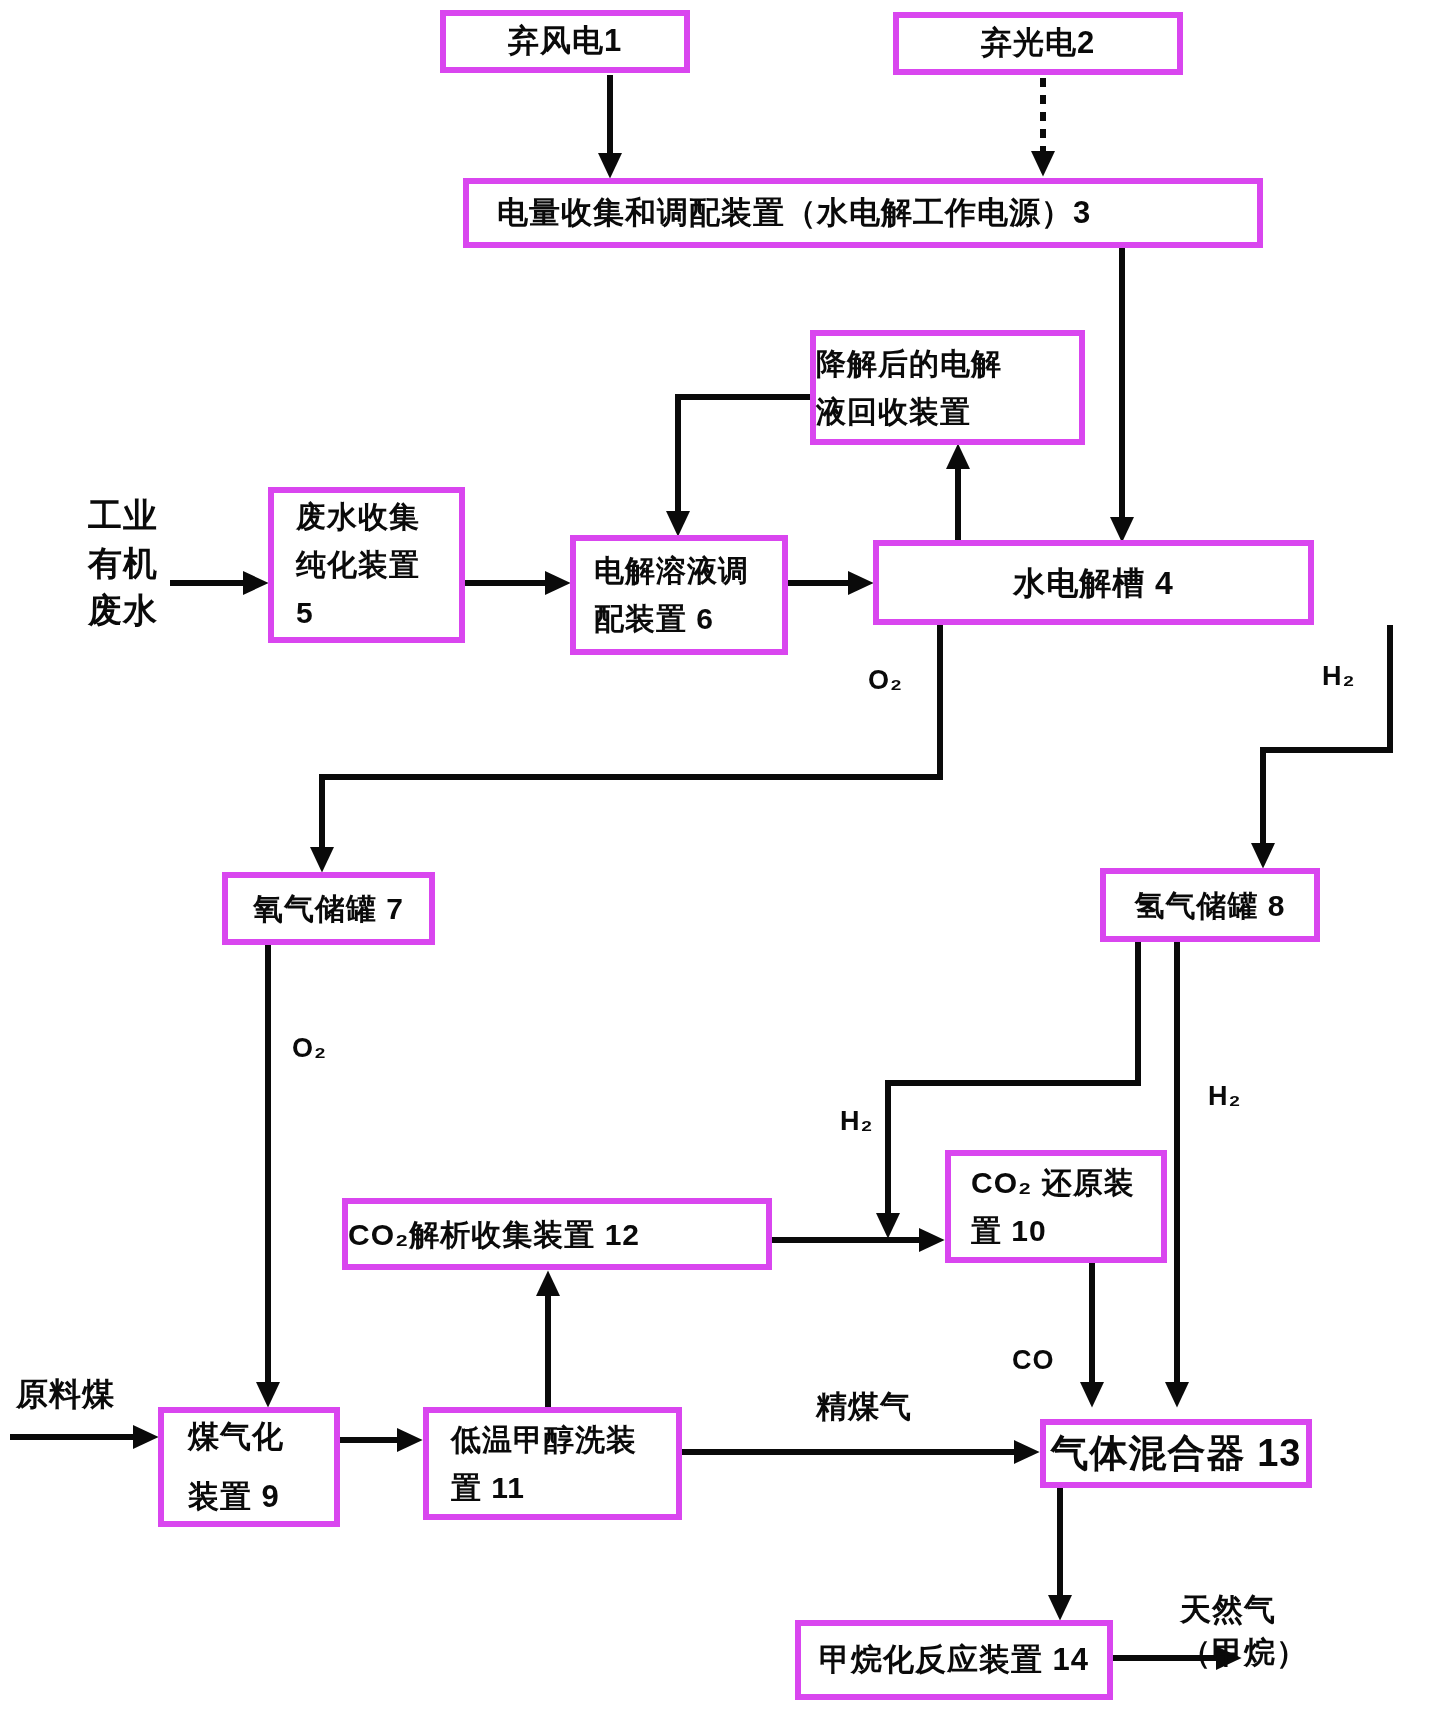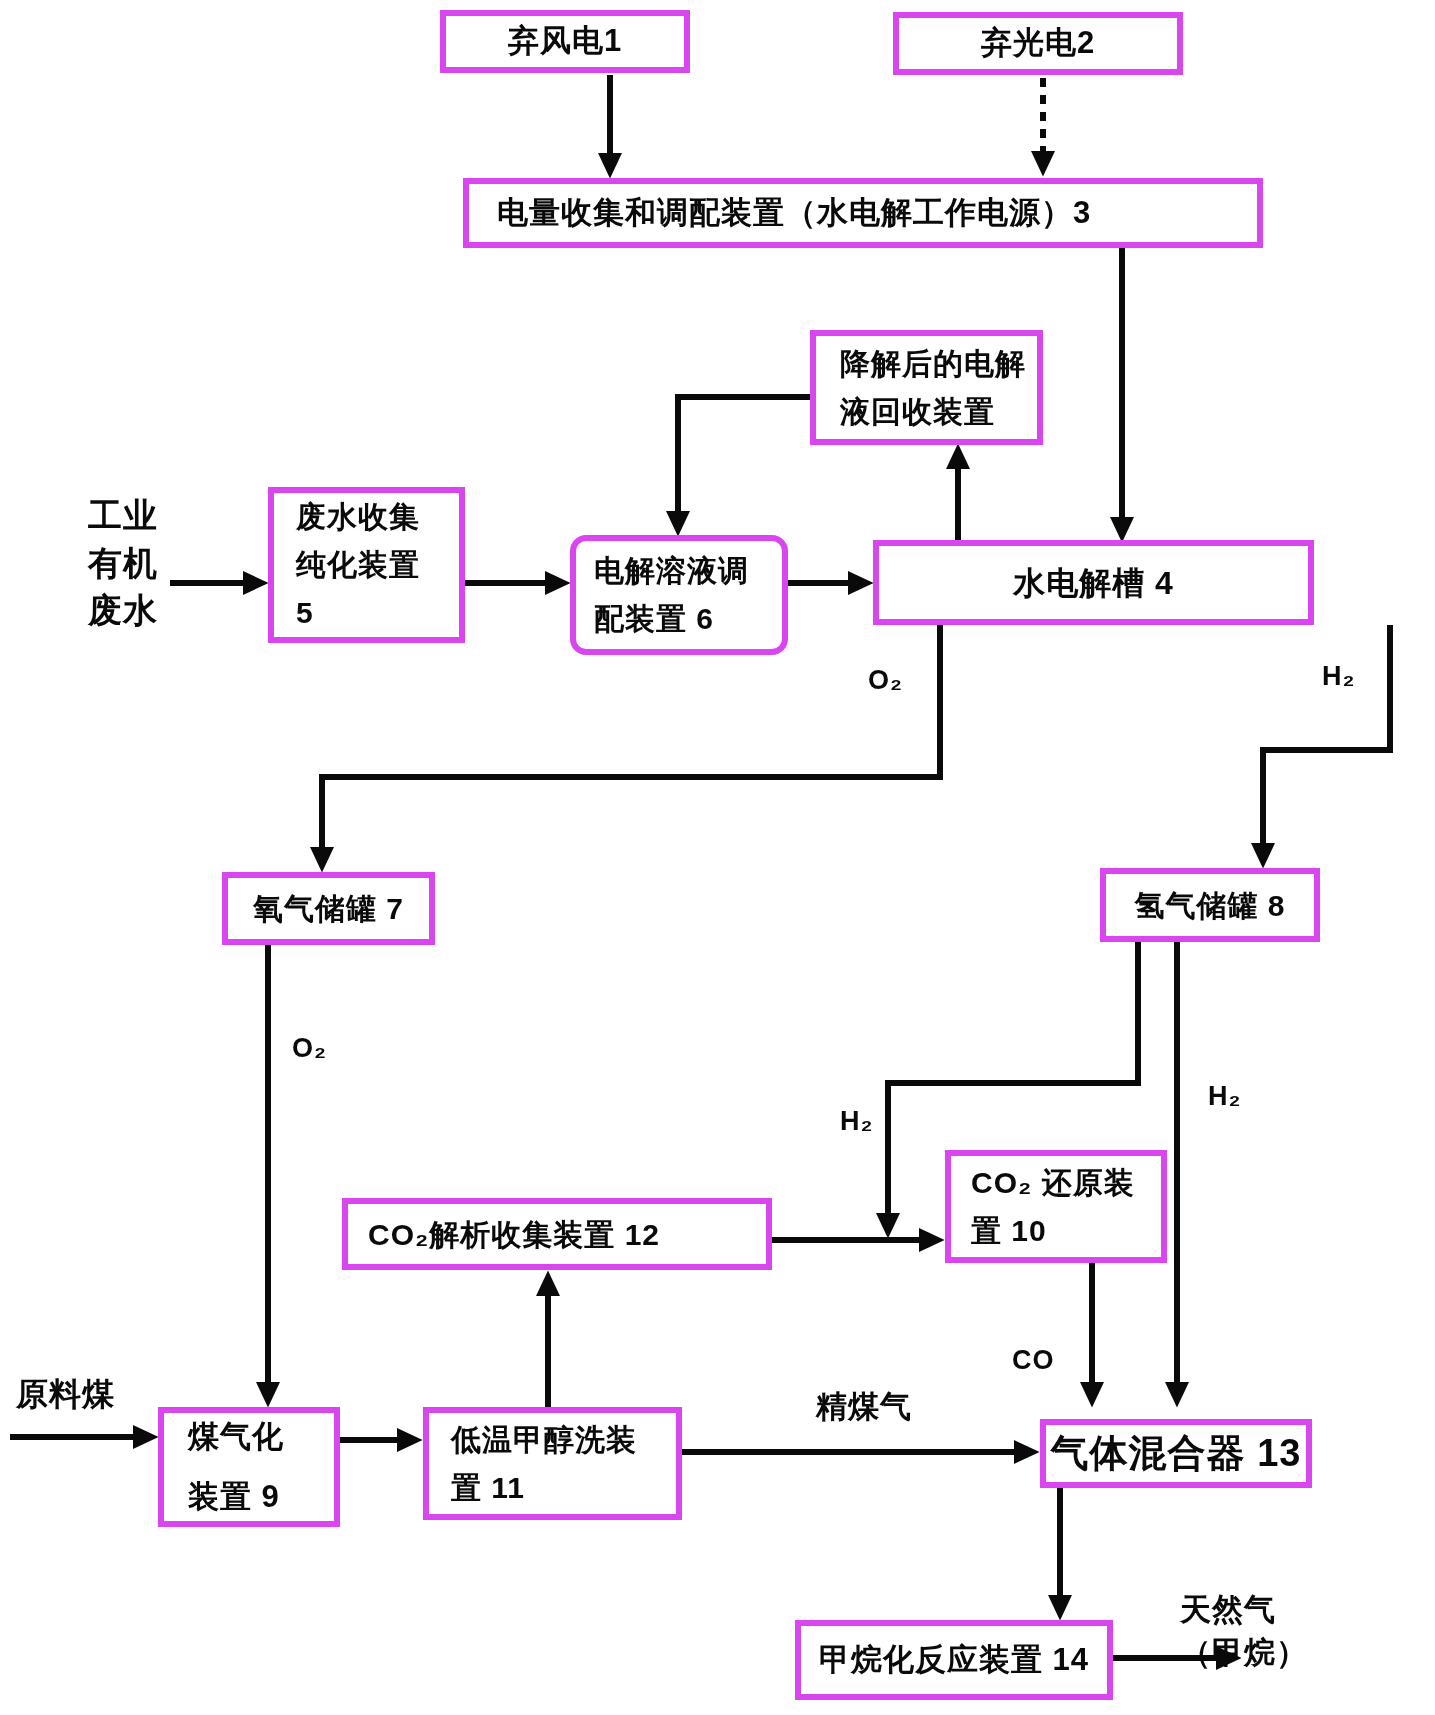--- a/index.html
+++ b/index.html
@@ -68,33 +68,33 @@
       <polyline points="340,1440 416,1440" fill="none" stroke="#0a0a0a" stroke-width="6" marker-end="url(#ah)"></polyline>
       <polyline points="548,1407 548,1277" fill="none" stroke="#0a0a0a" stroke-width="6" marker-end="url(#ah)"></polyline>
       <polyline points="682,1452 1033,1452" fill="none" stroke="#0a0a0a" stroke-width="6" marker-end="url(#ah)"></polyline>
       <polyline points="1060,1482 1060,1614" fill="none" stroke="#0a0a0a" stroke-width="6" marker-end="url(#ah)"></polyline>
       <polyline points="1113,1658 1235,1658" fill="none" stroke="#0a0a0a" stroke-width="6" marker-end="url(#ah)"></polyline>
     </svg>
   <div id="node-layer">
       <div class="fnode center" style="left: 440px; top: 10px; width: 250px; height: 63px; font-size: 31px; line-height: 1.5;">弃风电1</div>
       <div class="fnode center" style="left: 893px; top: 12px; width: 290px; height: 63px; font-size: 31px; line-height: 1.5; text-align: right;">弃光电2</div>
       <div class="fnode left" style="left: 455px; top: 178px; width: 800px; height: 70px; font-size: 31px; line-height: 1.5; padding-left: 28px; margin-left: 8px;">电量收集和调配装置（水电解工作电源）3</div>
-      <div class="fnode left" style="left: 810px; top: 330px; width: 233px; height: 115px; font-size: 30px; line-height: 1.6; padding-left: 24px;">降解后的电解
+      <div class="fnode left" style="left: 810px; top: 330px; width: 275px; height: 115px; font-size: 30px; line-height: 1.6; ">降解后的电解
 液回收装置</div>
       <div class="fnode left" style="left: 268px; top: 487px; width: 197px; height: 156px; font-size: 30px; line-height: 1.6; padding-left: 22px;">废水收集
 纯化装置
 5</div>
-      <div class="fnode left" style="left: 570px; top: 535px; width: 218px; height: 120px; font-size: 30px; line-height: 1.6; padding-left: 18px; border-radius: 16px;">电解溶液调
+      <div class="fnode left" style="left: 570px; top: 535px; width: 218px; height: 120px; font-size: 30px; line-height: 1.6; padding-left: 18px;">电解溶液调
 配装置 6</div>
       <div class="fnode center" style="left: 873px; top: 540px; width: 441px; height: 85px; font-size: 32px; line-height: 1.5;">水电解槽 4</div>
       <div class="fnode center" style="left: 222px; top: 872px; width: 213px; height: 73px; font-size: 30px; line-height: 1.5;">氧气储罐 7</div>
       <div class="fnode center" style="left: 1100px; top: 868px; width: 220px; height: 74px; font-size: 30px; line-height: 1.5;">氢气储罐 8</div>
       <div class="fnode left" style="left: 945px; top: 1150px; width: 222px; height: 113px; font-size: 30px; line-height: 1.6; padding-left: 20px;">CO₂ 还原装
 置 10</div>
-      <div class="fnode left" style="left: 342px; top: 1198px; width: 430px; height: 72px; font-size: 30px; line-height: 1.5; padding-left: 20px;">CO₂解析收集装置 12</div>
+      <div class="fnode left" style="left: 342px; top: 1198px; width: 430px; height: 72px; font-size: 30px; line-height: 1.5; ">CO₂解析收集装置 12</div>
       <div class="fnode left" style="left: 158px; top: 1407px; width: 182px; height: 120px; font-size: 31px; line-height: 1.95; padding-left: 24px;">煤气化
 装置 9</div>
       <div class="fnode left" style="left: 423px; top: 1407px; width: 259px; height: 113px; font-size: 30px; line-height: 1.6; padding-left: 22px;">低温甲醇洗装
 置 11</div>
       <div class="fnode center" style="left: 1040px; top: 1407px; width: 272px; height: 69px; font-size: 38px; line-height: 1.5; margin-top: 12px;">气体混合器 13</div>
       <div class="fnode center" style="left: 795px; top: 1620px; width: 318px; height: 80px; font-size: 31px; line-height: 1.5;">甲烷化反应装置 14</div>
     </div>
   <div id="label-layer">
       <div class="flabel" style="left: 88px; top: 492px; font-size: 34px;">工业
 有机

